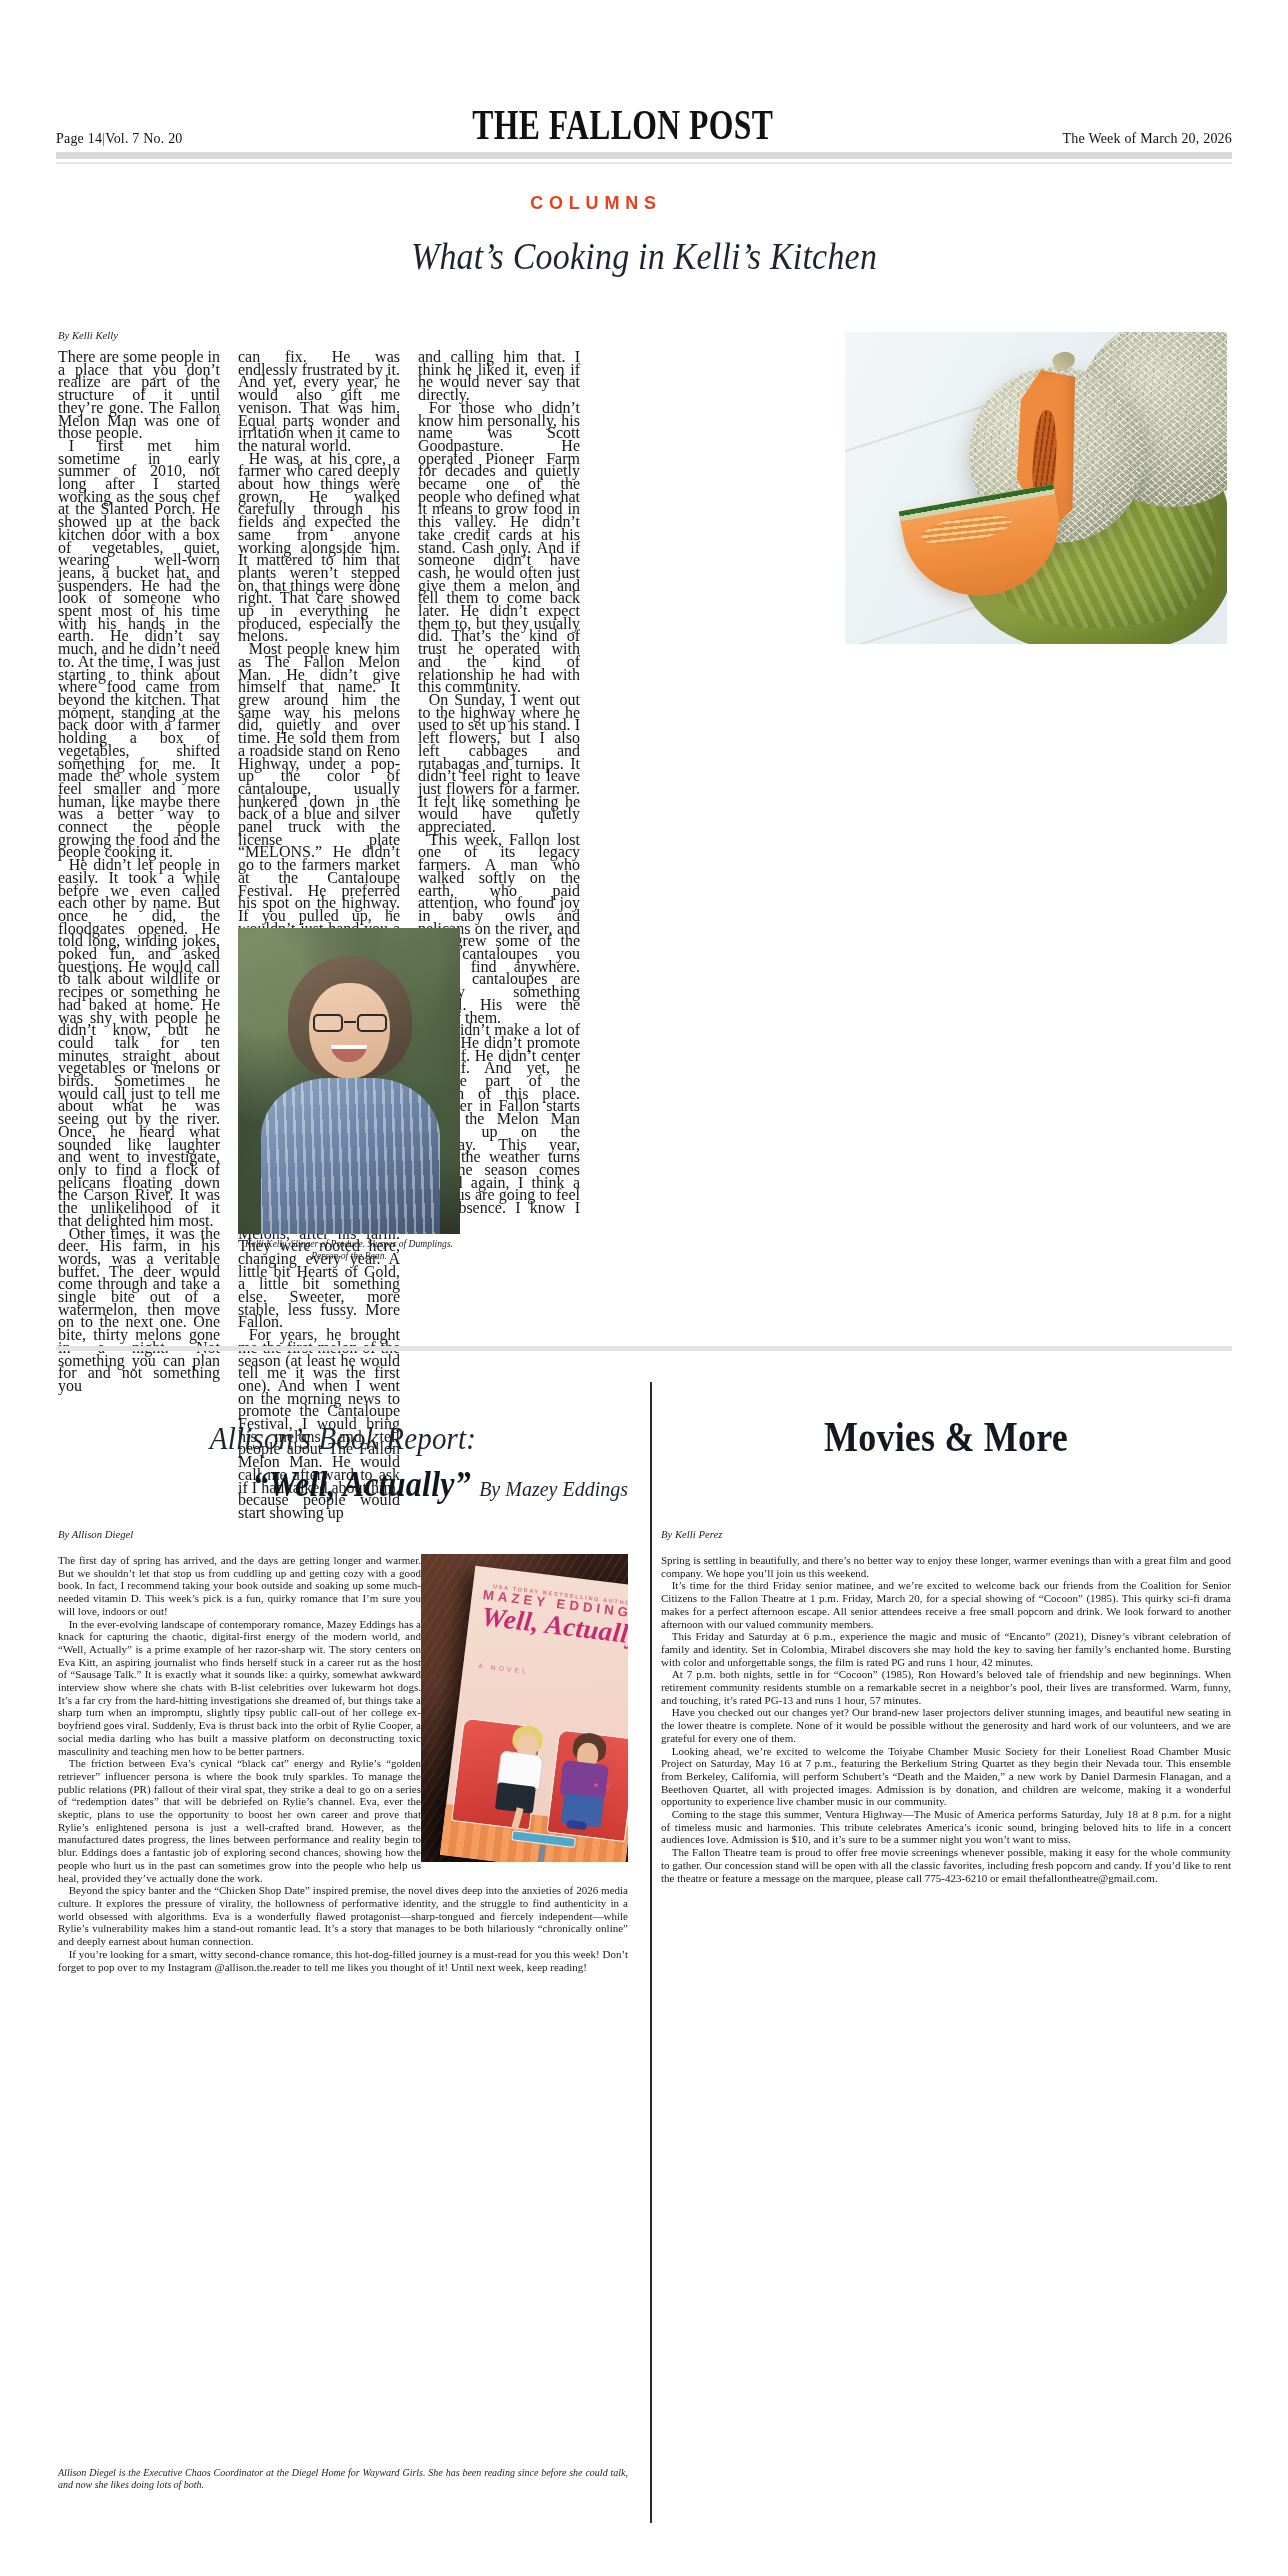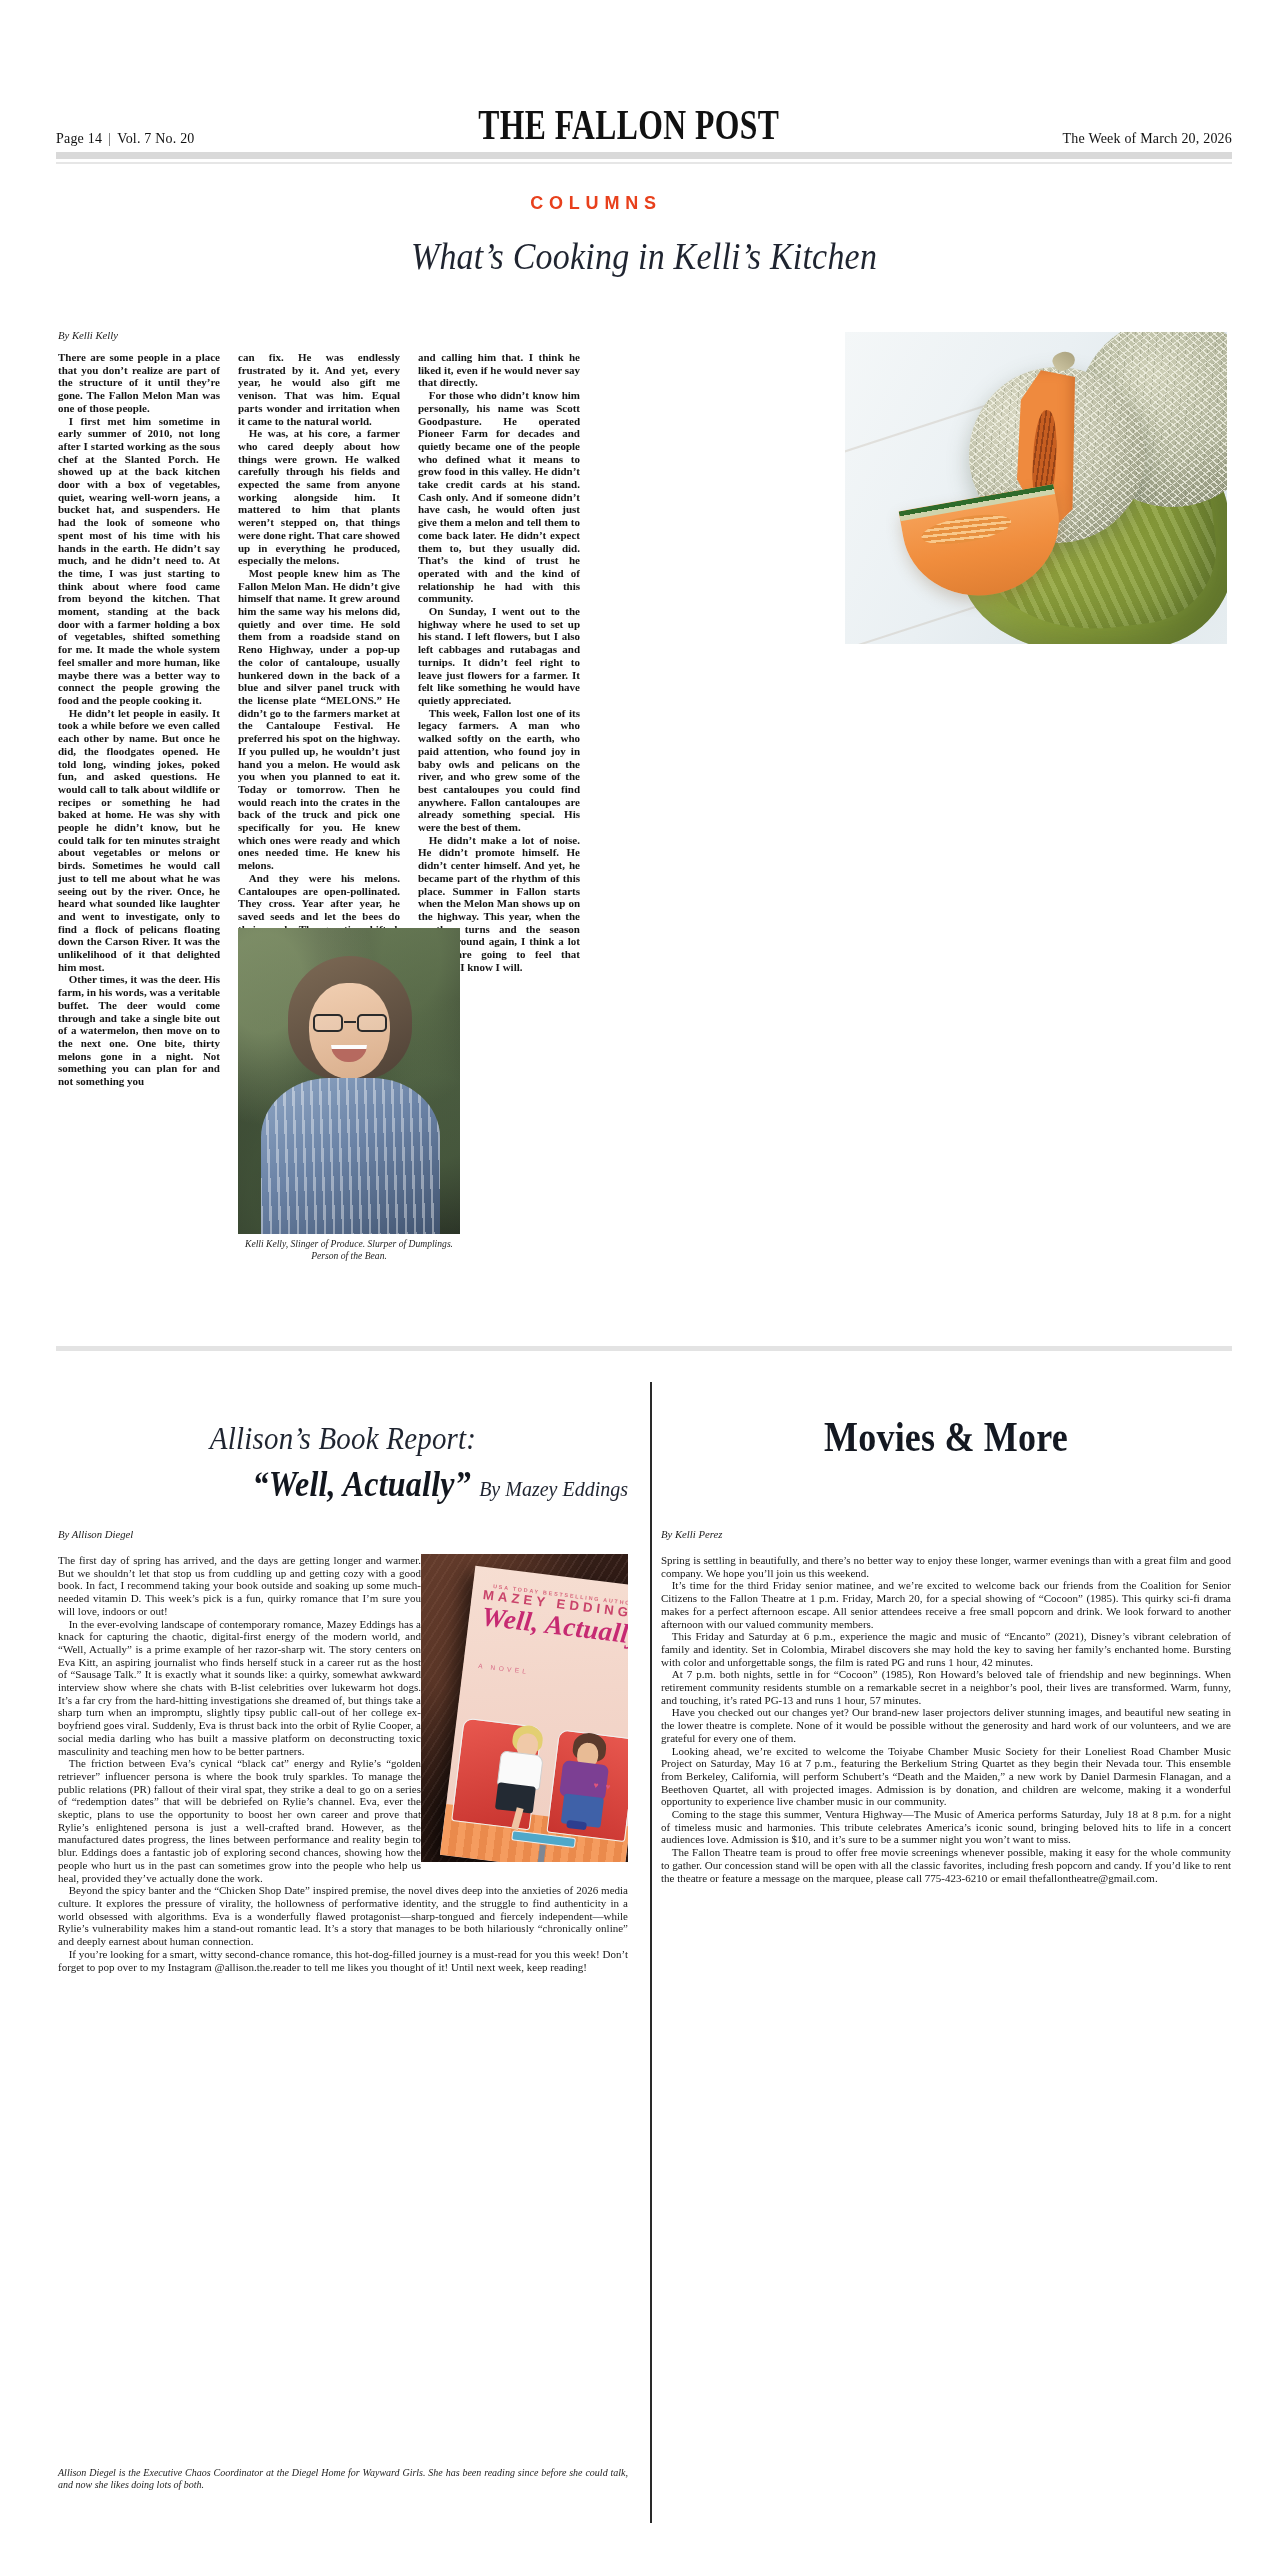--- a/index.html
+++ b/index.html
@@ -17,21 +17,21 @@
   
   .masthead {
     position:absolute; left:56px; top:114px; width:1176px; height:35px;
     display:flex; align-items:flex-end; justify-content:space-between;
   }
   .mast-left, .mast-right {
     font-family:"Liberation Serif", serif;
     font-size:14px; letter-spacing:0.2px; color:#111;
     white-space:nowrap; padding-bottom:2.5px;
   }
-  .mast-left { display:flex; align-items:center; gap:6px;margin-top:48px; }
+  .mast-left { display:flex; align-items:center; gap:0;margin-top:48px; }
   .mast-sep { color:#555; }
   .mast-title {
     font-family:"Liberation Serif", serif;
     font-weight:bold; font-size:33px; letter-spacing:0.4px;
     color:#111; transform:scaleY(1.28) scaleX(.96); transform-origin:bottom center;
     white-space:nowrap;
   }
   .rule-thick {
     position:absolute; left:56px; width:1176px;
     height:7.4px; background:#d9d9d9;
@@ -54,24 +54,24 @@
     position:absolute; left:0; top:235px; width:1288px; text-align:center;
     font-family:"Liberation Serif", serif;
     font-style:italic; font-size:34px; color:#1f2430;
     transform:scaleY(1.12); transform-origin:top center;
     letter-spacing:0.2px;
   }
 
   
   .k-col {
     position:absolute;
-    font-size:11px; line-height:12.7px;
+    font-size:16px; line-height:12.7px;
     text-align:justify;
     color:#161616;
-    -webkit-hyphens:auto; hyphens:auto;font-weight:bold;
+    -webkit-hyphens:auto; hyphens:auto;
   }
   .k-col p { margin:0; text-indent:10.7px; }
   .k-col p.first { text-indent:0; }
   .byline {
     position:absolute;
     font-style:italic; font-size:10.7px; color:#222;
   }
 
   #kcol1 { left:58px;  top:351px; width:162px; }
   #kcol2 { left:238px; top:351px; width:162px; }

